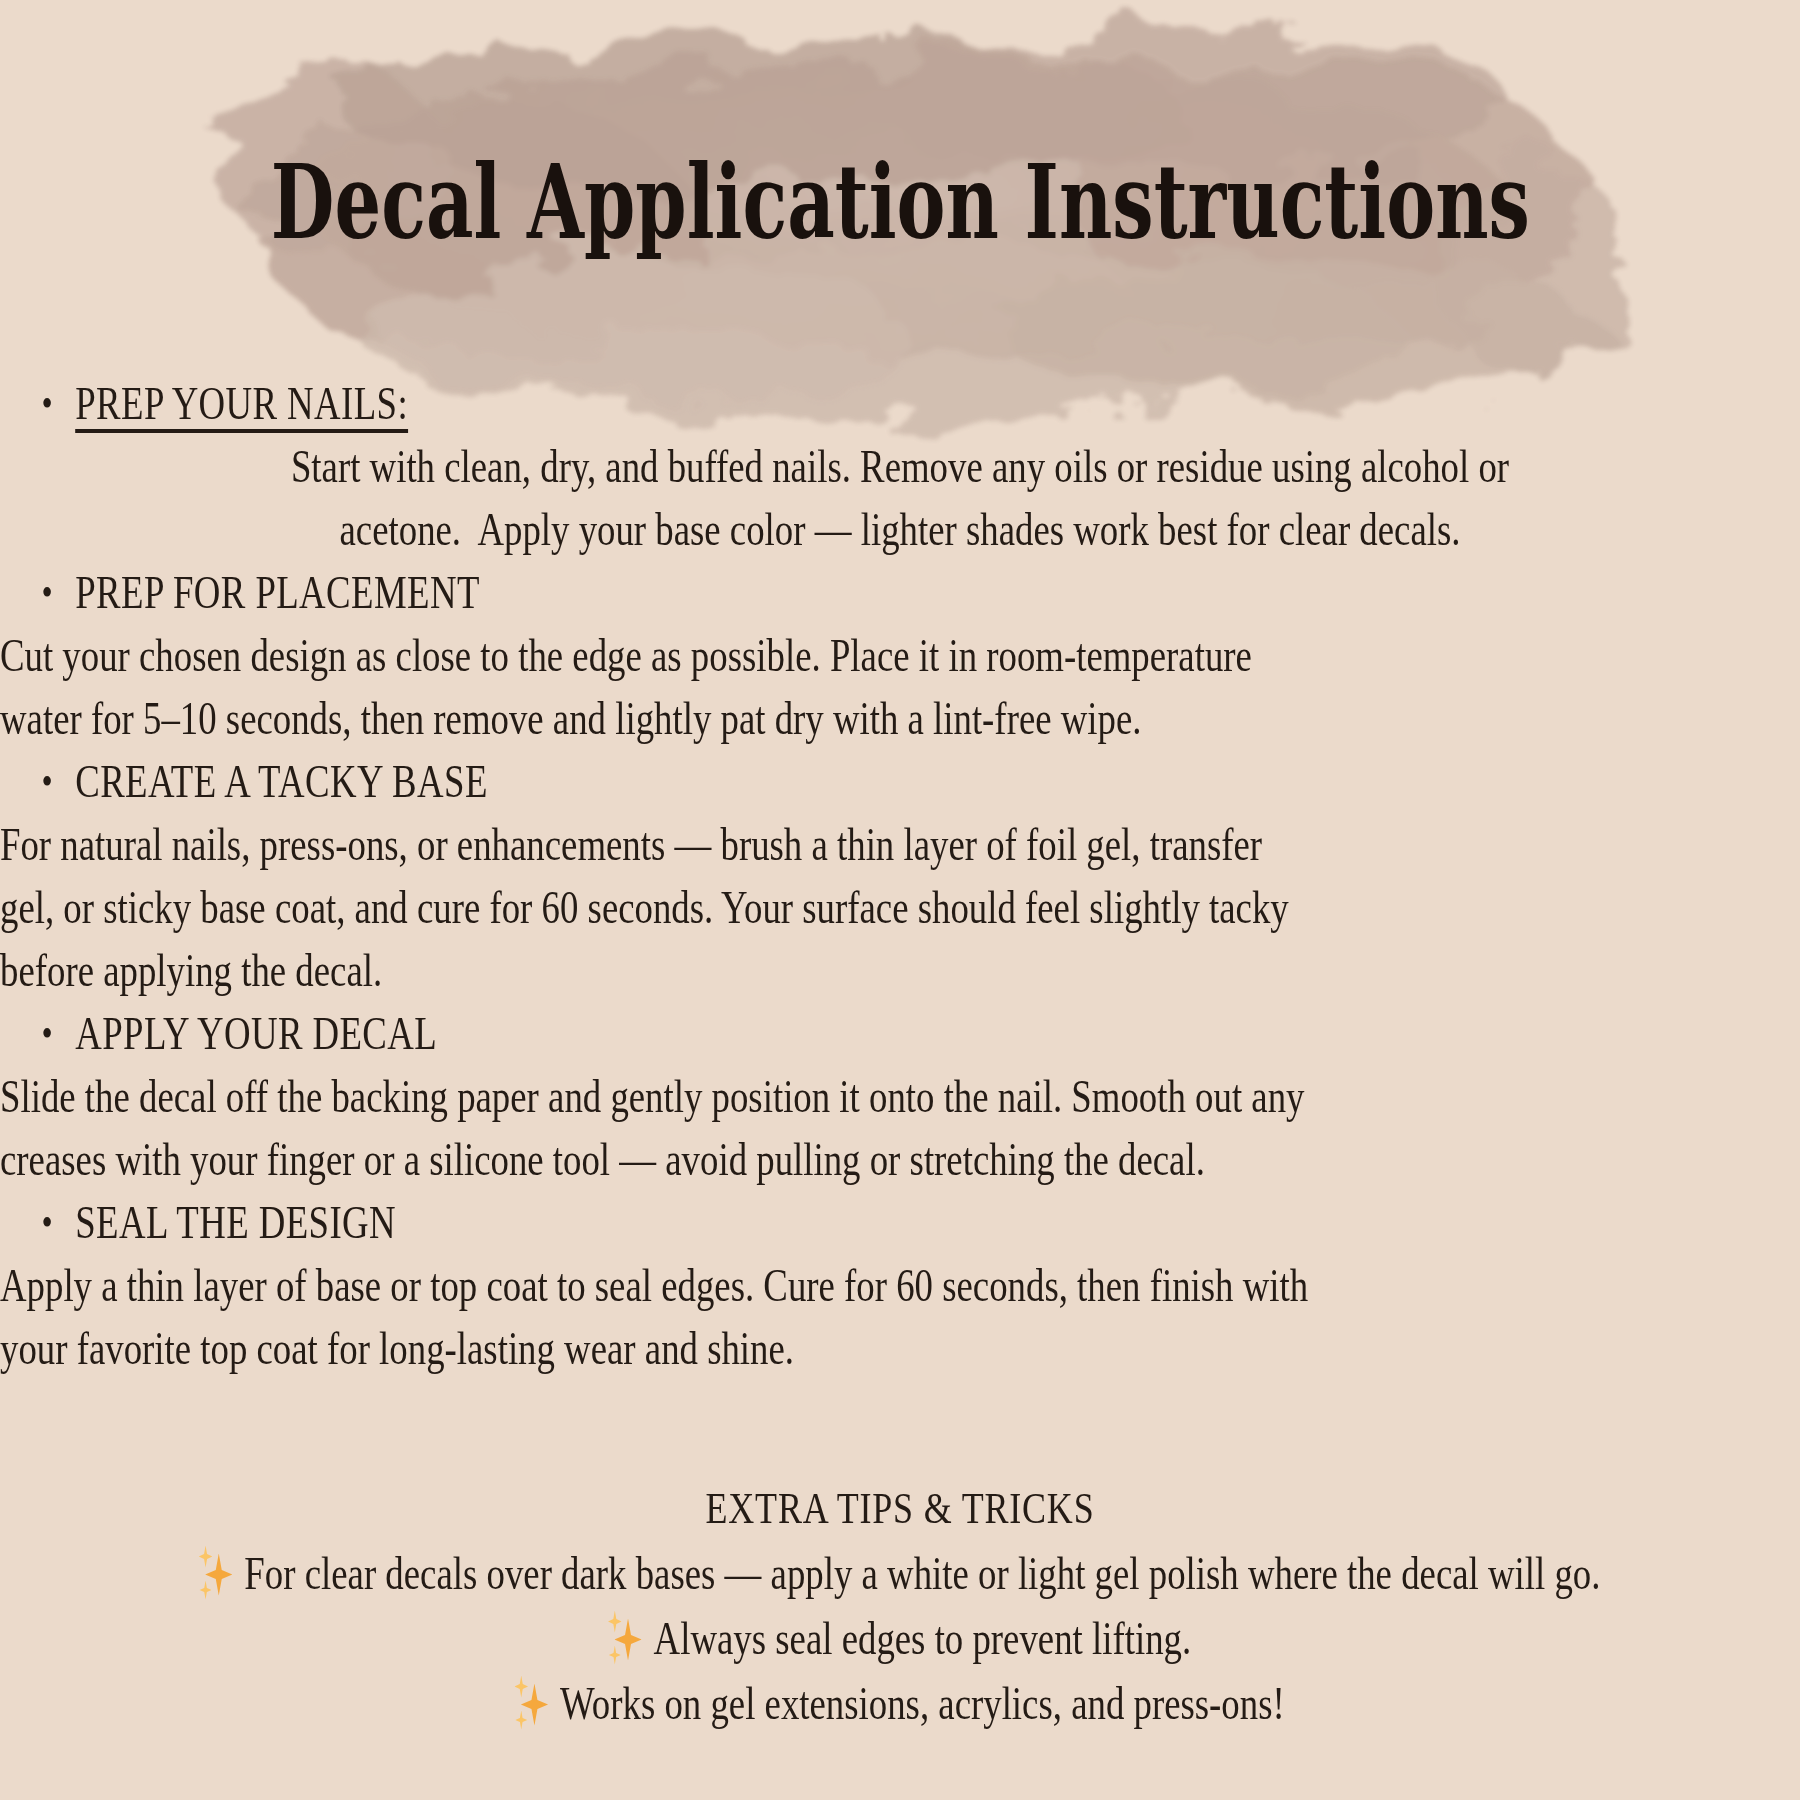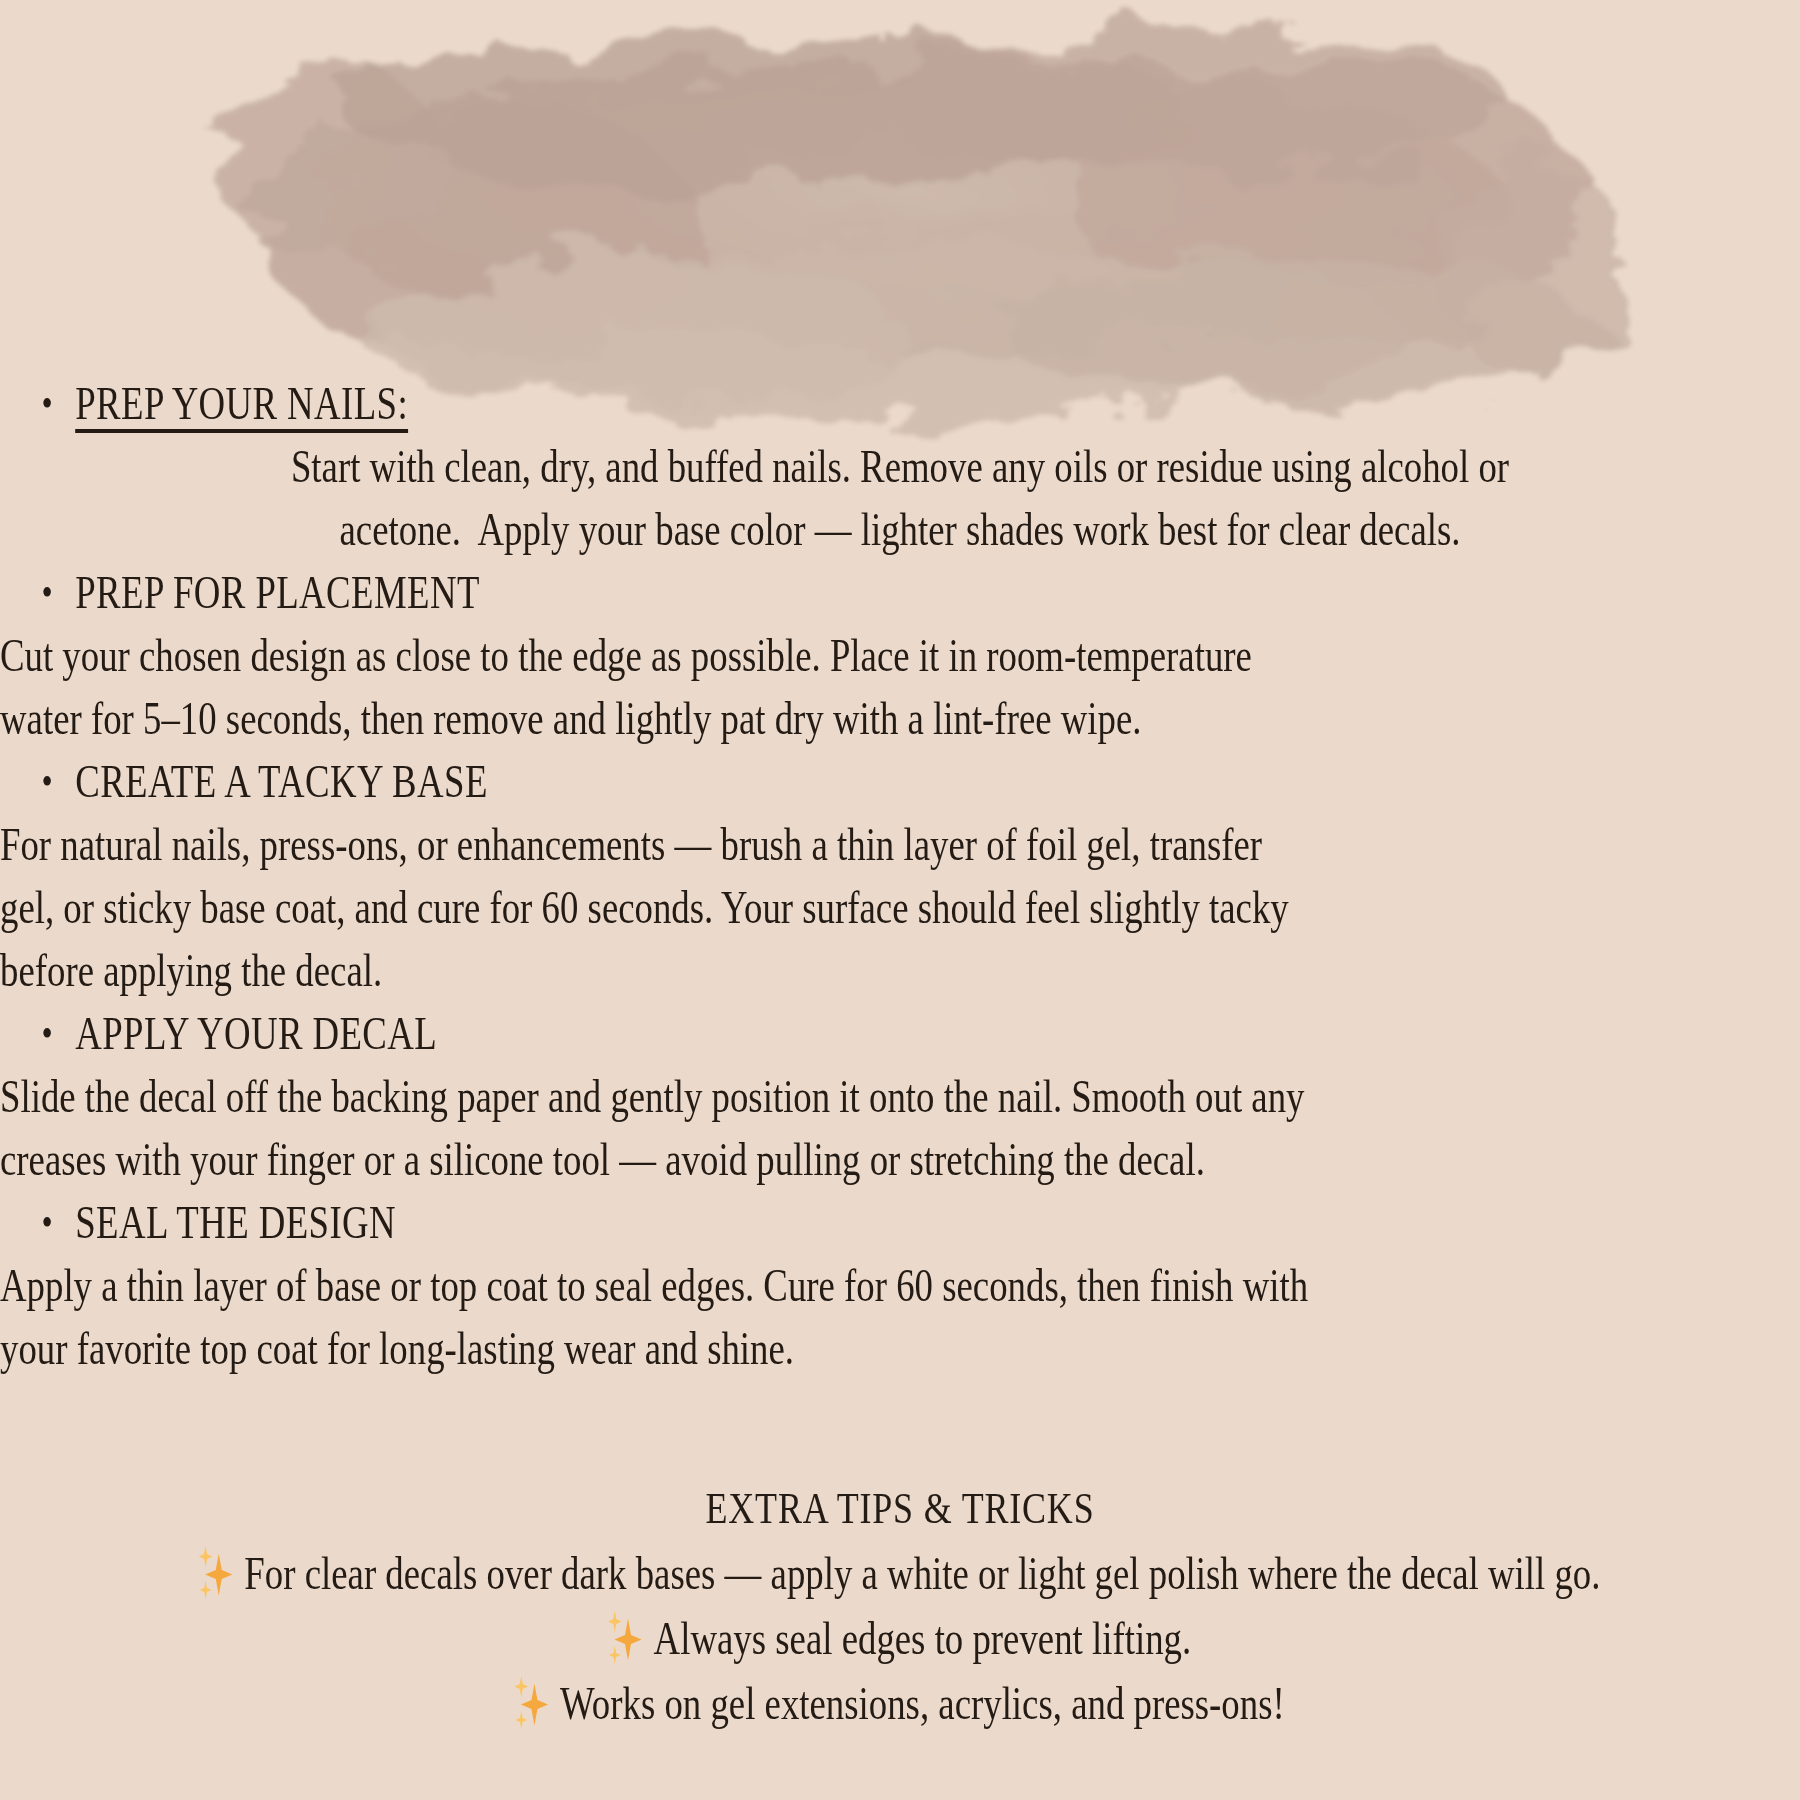--- a/index.html
+++ b/index.html
@@ -129,20 +129,23 @@
         <ellipse cx="1530" cy="265" rx="95" ry="110" fill="#c2ab9e" opacity="0.7"></ellipse>
         <ellipse cx="760" cy="110" rx="420" ry="75" fill="#b8a093" opacity="0.8"></ellipse>
         <ellipse cx="1180" cy="100" rx="330" ry="68" fill="#bba397" opacity="0.75"></ellipse>
         <ellipse cx="880" cy="335" rx="520" ry="88" fill="#cbb6a9" opacity="0.8"></ellipse>
         <ellipse cx="1300" cy="330" rx="300" ry="72" fill="#c6b0a3" opacity="0.8"></ellipse>
         <ellipse cx="640" cy="330" rx="260" ry="70" fill="#cdb9ac" opacity="0.7"></ellipse>
       </g>
     </svg>
   </div>
 
+  <div class="title">
+    <span class="inner">Decal Application Instructions</span>
+  </div>
 
   <div class="content">
 
     <div class="step">
       <div class="step-head">
         <span class="bullet">•</span>
         <span class="step-heading underlined">PREP YOUR NAILS:</span>
       </div>
       <div class="step-body center">Start with clean, dry, and buffed nails. Remove any oils or residue using alcohol or
 acetone.  Apply your base color — lighter shades work best for clear decals.</div>

